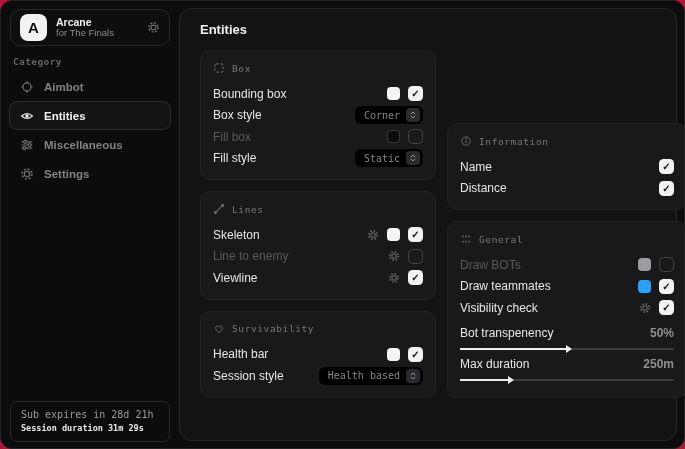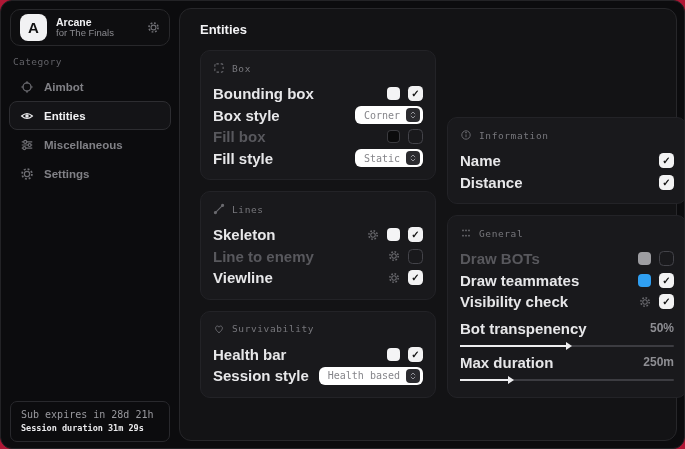--- a/index.html
+++ b/index.html
@@ -31,20 +31,21 @@
   }
   .brand-text { flex:1; line-height:1.15; }
   .brand-name { color:#f1f1f3; font-size:10.5px; font-weight:700; }
   .brand-sub  { color:#8b8b90; font-size:9.5px; }
   .brand-gear { color:#6f6f74; display:grid; place-items:center; }
 
   .category {
     position:absolute; left:12px; top:55px;
     color:#626267; font-size:9.5px; letter-spacing:.4px;
     font-family:"DejaVu Sans Mono", monospace;
+    font-weight:bold;
   }
   .nav { position:absolute; left:8px; right:8px; top:71px; }
   .nav-item {
     height:29px; display:flex; align-items:center; gap:10px;
     padding:0 10px; border-radius:8px; border:1px solid transparent;
     color:#818186; font-size:11.5px; font-weight:600; cursor:pointer;
   }
   .nav-item .nicon { display:grid; place-items:center; color:#6e6e73; }
   .nav-item.active {
     background:#141417; border-color:#2d2d31; color:#f2f2f4;
@@ -80,42 +81,42 @@
     color:#77777c; font-size:9.5px; letter-spacing:.6px;
     font-family:"DejaVu Sans Mono", monospace;
     margin-bottom:9px;
   }
   .card-head .cicon { color:#6a6a6f; display:grid; place-items:center; }
 
   .row {
     height:21.5px; display:flex; align-items:center;
     justify-content:space-between;
   }
-  .row-label { color:#e7e7e9; font-size:15px; font-weight:700; }
+  .row-label { color:#e7e7e9; font-size:12px; font-weight:400; }
   .row[data-enabled="false"] .row-label { color:#58585d; }
   .controls { display:flex; align-items:center; gap:8px; }
 
   .gear-sm { color:#6a6a6f; display:grid; place-items:center; }
   .swatch { width:13px; height:13px; border-radius:4px; flex:none; }
   .swatch[data-color="white"]{ background:#f4f4f5; }
   .swatch[data-color="black"]{ background:#0b0b0c; box-shadow:inset 0 0 0 1px #3a3a3e; }
   .swatch[data-color="gray"] { background:#9d9da1; }
   .swatch[data-color="blue"] { background:#2f9ff2; }
 
   .checkbox {
     width:15px; height:15px; border-radius:4.5px; flex:none;
     display:grid; place-items:center;
   }
   .checkbox[data-state="true"]  { background:#f2f2f3; }
   .checkbox[data-state="true"]::after { content:"✓"; color:#101010; font-size:10px; font-weight:700; }
   .checkbox[data-state="false"] { background:transparent; border:1.5px solid #434349; }
 
   .select {
     display:flex; align-items:center; gap:6px;
-    background:#ffffff; border-radius:6px;
+    background:#000000; border-radius:6px;
     padding:2px 3px 2px 9px; cursor:pointer;
   }
   .select-value { color:#85858a; font-size:10px; font-family:"DejaVu Sans Mono", monospace; }
   .unfold {
     width:14px; height:14px; background:#2b2b2f; border-radius:4px;
     display:grid; place-items:center; color:#9a9a9f;
   }
 
   .slider-group { margin-top:7px; }
   .slider-head { display:flex; justify-content:space-between; align-items:center; }

